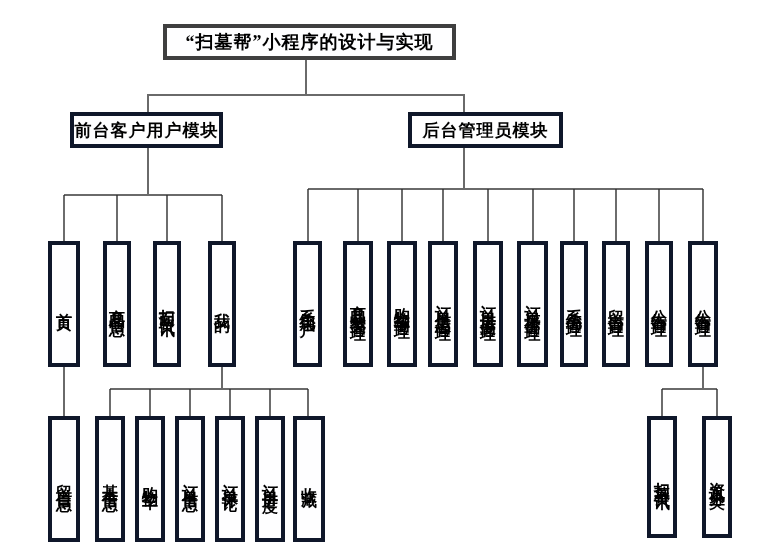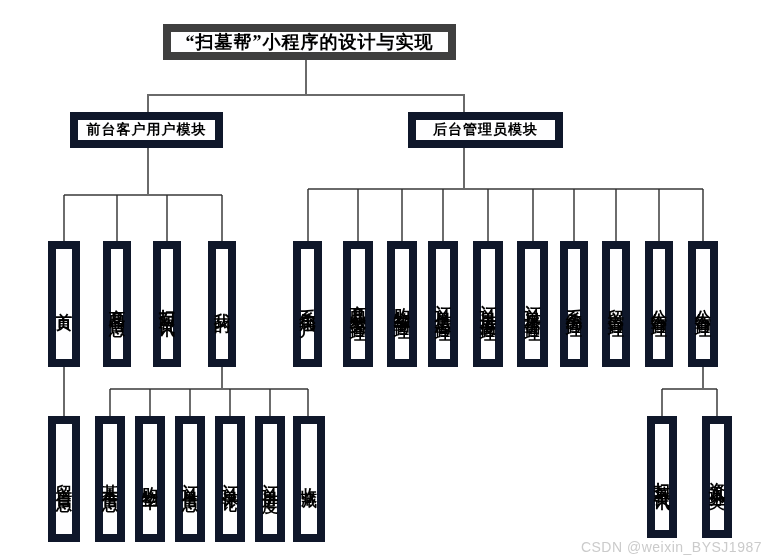--- a/index.html
+++ b/index.html
@@ -16,30 +16,30 @@
     overflow: hidden;
   }
   svg.connectors {
     position: absolute;
     left: 0;
     top: 0;
   }
   .box {
     position: absolute;
     box-sizing: border-box;
-    border: 8px solid #0f172a;
+    border: 4px solid #0f172a;
     background: #fefeff;
     color: #000000;
     display: flex;
     align-items: center;
     justify-content: center;
     text-align: center;
   }
   .hbox {
-    font-size: 14px;
+    font-size: 17px;
     letter-spacing: 1px;
     white-space: nowrap;
     font-weight: 600;
   }
   .title-box {
     border-color: #3f3f3f;
     font-size: 18px;
   }
   .vbox {
     writing-mode: vertical-lr;
@@ -133,14 +133,13 @@
   <div class="box vbox" style="left:95px; top:416px; width:30px; height:126px;">基本信息</div>
   <div class="box vbox" style="left:135px; top:416px; width:30px; height:126px;">购物车</div>
   <div class="box vbox" style="left:175px; top:416px; width:30px; height:126px;">订单信息</div>
   <div class="box vbox" style="left:215px; top:416px; width:30px; height:126px;">订单评论</div>
   <div class="box vbox" style="left:255px; top:416px; width:30px; height:126px;">订单进度</div>
   <div class="box vbox" style="left:293px; top:416px; width:32px; height:126px;">收藏</div>
 
   <div class="box vbox" style="left:647px; top:416px; width:30px; height:122px;">扫墓资讯</div>
   <div class="box vbox" style="left:702px; top:416px; width:30px; height:122px;">资讯分类</div>
 
-  <div class="watermark">CSDN @weixin_BYSJ1987</div>
 </div>
 
 </body></html>

